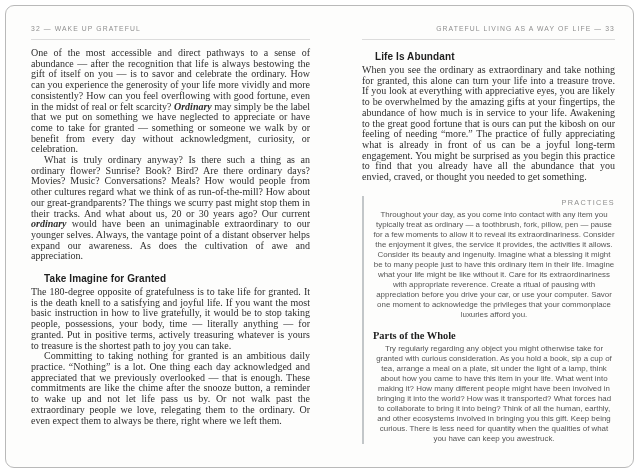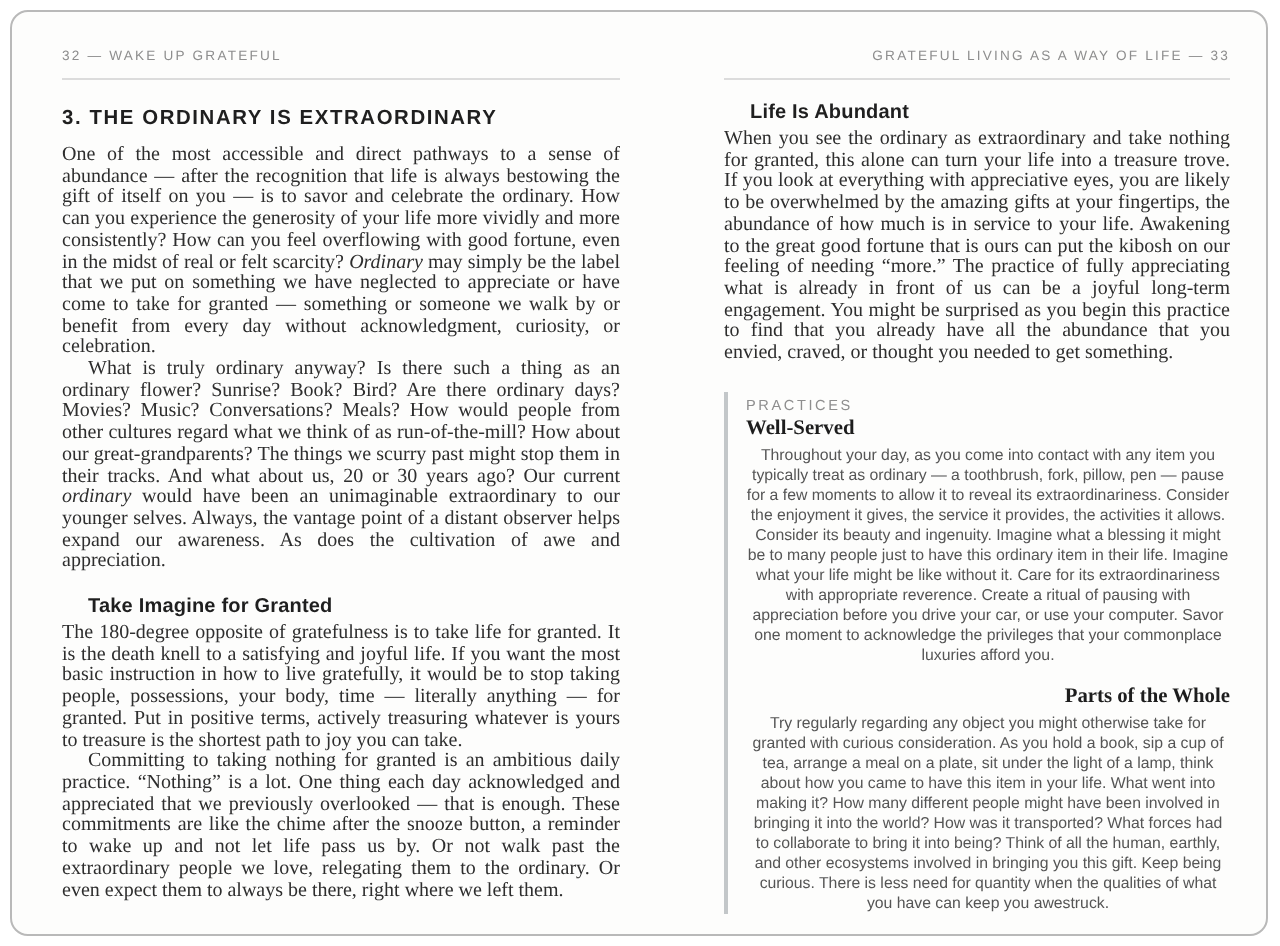--- a/index.html
+++ b/index.html
@@ -54,44 +54,43 @@
   .page-left .sec-heading + p.body,
   .page-right .sec-heading + p.body{margin-top:3px;}
 
   .practices{
     margin-top:13px;
     border-left:2px solid #c3c7c9;
     padding-left:9px;
   }
   .pr-label{
     font-family:"Liberation Sans",sans-serif;
-    font-size:7.3px;letter-spacing:1.3px;color:#8e8e8e;padding-top:2px;
+    font-size:7.3px;letter-spacing:1.3px;color:#8e8e8e;padding-top:2px;text-align:right;
   }
   .pr-title{
     font-family:"Liberation Serif",serif;
     font-size:10.4px;font-weight:bold;color:#1d1d1d;margin-top:2px;
   }
-  .pr-title.second{margin-top:10px;text-align:right;}
+  .pr-title.second{margin-top:10px;}
   .pr-text{
     font-family:"Liberation Sans",sans-serif;
     font-size:7.9px;line-height:10px;color:#555555;margin-top:3px;
     text-align:center;
   }
-  em{font-style:italic;}
+  em{font-style:italic;font-weight:bold;}
 </style>
 </head>
 <body>
 
 <div class="frame">
 
   <div class="page page-left">
     <div class="runhead">32 — WAKE UP GRATEFUL</div>
     <div class="rule"></div>
 
-    <div class="chapter-title">3. THE ORDINARY IS EXTRAORDINARY</div>
 
 
     <p class="body"><span>One of the most accessible and direct pathways to a sense of abundance — after the recognition that life is always bestowing the gift of itself on you — is to savor and celebrate the ordinary. How can you experience the generosity of your life more vividly and more consistently? How can you feel overflowing with good fortune, even in the midst of real or felt scarcity? </span><em>Ordinary</em><span> may simply be the label that we put on something we have neglected to appreciate or have come to take for granted — something or someone we walk by or benefit from every day without acknowledgment, curiosity, or celebration.</span></p>
 
     <p class="body follow"><span>What is truly ordinary anyway? Is there such a thing as an ordinary flower? Sunrise? Book? Bird? Are there ordinary days? Movies? Music? Conversations? Meals? How would people from other cultures regard what we think of as run-of-the-mill? How about our great-grandparents? The things we scurry past might stop them in their tracks. And what about us, 20 or 30 years ago? Our current </span><em>ordinary</em><span> would have been an unimaginable extraordinary to our younger selves. Always, the vantage point of a distant observer helps expand our awareness. As does the cultivation of awe and appreciation.</span></p>
 
     <div class="sec-heading">Take Imagine for Granted</div>
 
     <p class="body">The 180-degree opposite of gratefulness is to take life for granted. It is the death knell to a satisfying and joyful life. If you want the most basic instruction in how to live gratefully, it would be to stop taking people, possessions, your body, time — literally anything — for granted. Put in positive terms, actively treasuring whatever is yours to treasure is the shortest path to joy you can take.</p>
 
@@ -102,21 +101,20 @@
     <div class="runhead right">GRATEFUL LIVING AS A WAY OF LIFE — 33</div>
     <div class="rule"></div>
 
     <div class="sec-heading">Life Is Abundant</div>
 
     <p class="body">When you see the ordinary as extraordinary and take nothing for granted, this alone can turn your life into a treasure trove. If you look at everything with appreciative eyes, you are likely to be overwhelmed by the amazing gifts at your fingertips, the abundance of how much is in service to your life. Awakening to the great good fortune that is ours can put the kibosh on our feeling of needing “more.” The practice of fully appreciating what is already in front of us can be a joyful long-term engagement. You might be surprised as you begin this practice to find that you already have all the abundance that you envied, craved, or thought you needed to get something.</p>
 
     <div class="practices">
       <div class="pr-label">PRACTICES</div>
 
-      <div class="pr-title">Well-Served</div>
       <div class="pr-text">Throughout your day, as you come into contact with any item you typically treat as ordinary — a toothbrush, fork, pillow, pen — pause for a few moments to allow it to reveal its extraordinariness. Consider the enjoyment it gives, the service it provides, the activities it allows. Consider its beauty and ingenuity. Imagine what a blessing it might be to many people just to have this ordinary item in their life. Imagine what your life might be like without it. Care for its extraordinariness with appropriate reverence. Create a ritual of pausing with appreciation before you drive your car, or use your computer. Savor one moment to acknowledge the privileges that your commonplace luxuries afford you.</div>
 
       <div class="pr-title second">Parts of the Whole</div>
       <div class="pr-text">Try regularly regarding any object you might otherwise take for granted with curious consideration. As you hold a book, sip a cup of tea, arrange a meal on a plate, sit under the light of a lamp, think about how you came to have this item in your life. What went into making it? How many different people might have been involved in bringing it into the world? How was it transported? What forces had to collaborate to bring it into being? Think of all the human, earthly, and other ecosystems involved in bringing you this gift. Keep being curious. There is less need for quantity when the qualities of what you have can keep you awestruck.</div>
     </div>
   </div>
 
 </div>
 
 </body></html>

